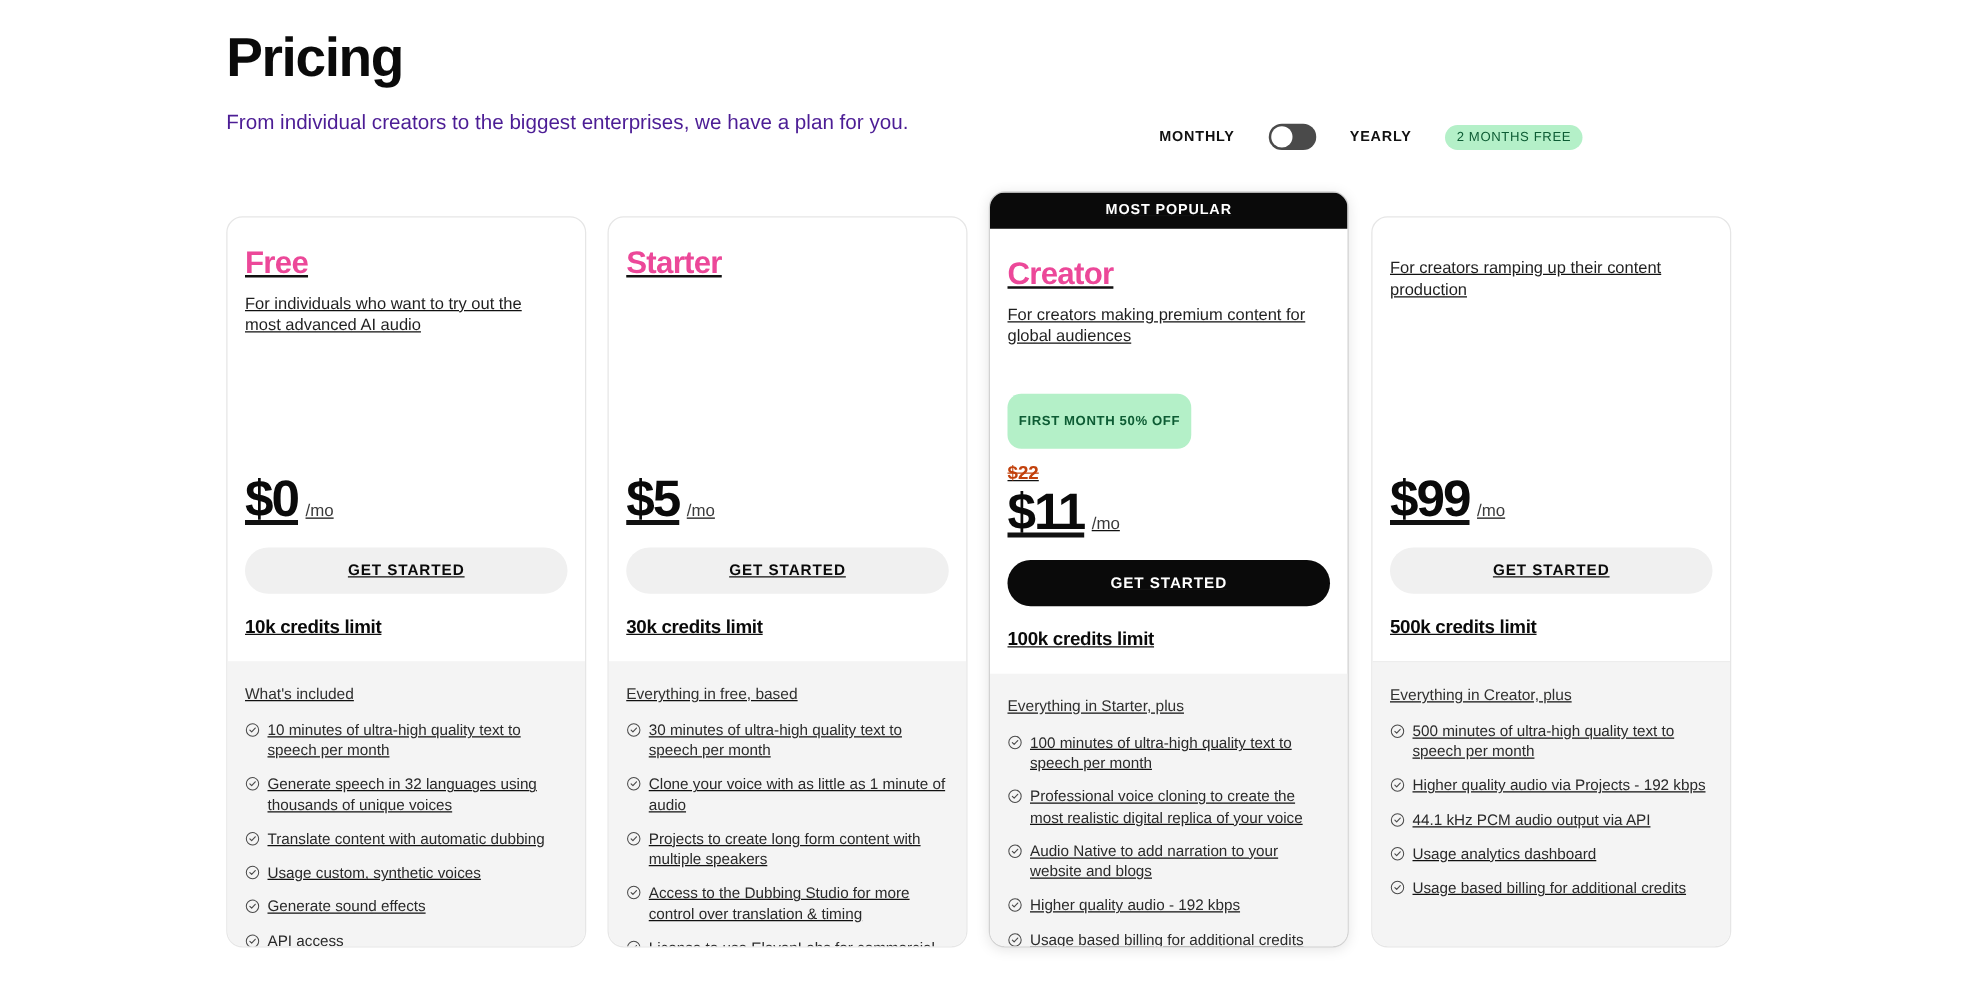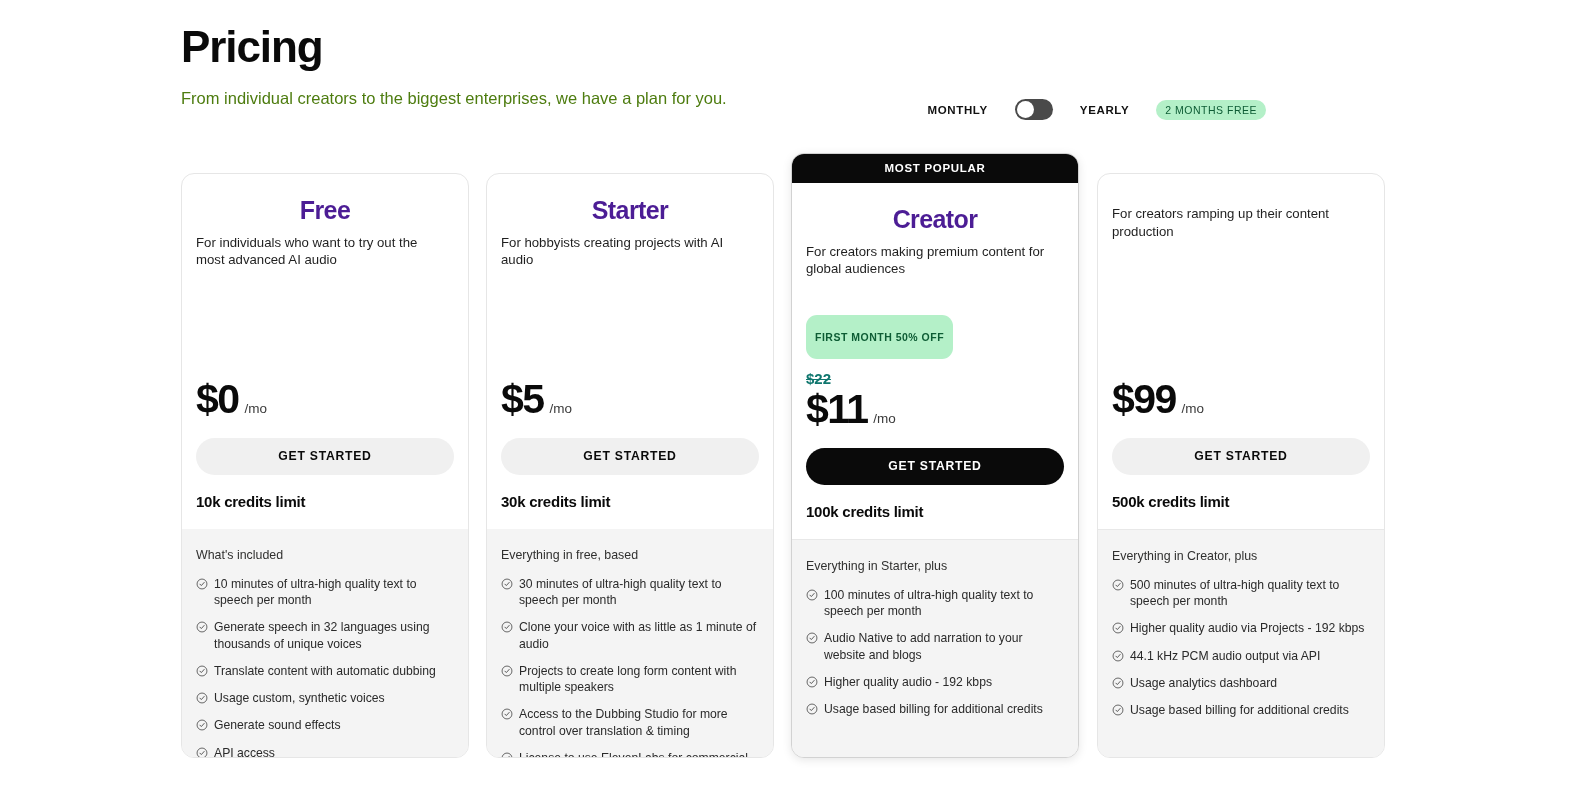--- a/index.html
+++ b/index.html
@@ -30,21 +30,21 @@
   .page-title {
     font-size: 44px;
     font-weight: 700;
     letter-spacing: -1.1px;
     color: #0a0a0a;
     line-height: 1.12;
   }
   .page-subtitle {
     margin-top: 16px;
     font-size: 16.5px;
-    color: #4d7c0f;
+    color: #4c1d95;
     line-height: 1.4;
   }
 
   
   .billing-toggle {
     position: absolute;
     right: 179px;
     top: 99px;
     display: flex;
     align-items: center;
@@ -98,20 +98,21 @@
     position: absolute;
     top: 20px;
     width: 288px;
     height: 585px;
     background: #ffffff;
     border: 1px solid #e6e6e6;
     border-radius: 13px;
     overflow: hidden;
     display: flex;
     flex-direction: column;
+    text-decoration: underline;
   }
   .card.c0 { left: 0px; }
   .card.c1 { left: 305px; }
   .card.c2 {
     left: 610px;
     top: 0px;
     height: 605px;
     border: 1px solid #d2d2d2;
     box-shadow: 0 2px 10px rgba(0,0,0,0.10);
   }
@@ -134,23 +135,22 @@
     height: 355px;
     display: flex;
     flex-direction: column;
   }
   .card.c2 .card-top { height: 356px; }
 
   .plan-name {
     font-size: 25px;
     font-weight: 700;
     letter-spacing: -0.6px;
-    color: #4c1d95;
+    color: #ec4899;
     line-height: 1.15;
-    text-align: center;
   }
   .plan-desc {
     margin-top: 9px;
     font-size: 13.2px;
     line-height: 1.33;
     color: #1f1f1f;
     max-width: 250px;
   }
 
   .price-block {
@@ -163,21 +163,21 @@
     color: #0d5c34;
     font-size: 10.5px;
     font-weight: 700;
     letter-spacing: 0.5px;
     padding: 16px 9px;
     border-radius: 11px;
     margin-bottom: 11px;
   }
   .old-price {
     font-size: 15px;
-    color: #0f766e;
+    color: #c2410c;
     text-decoration: line-through;
     font-weight: 700;
     margin-bottom: 1px;
   }
   .price-row {
     display: flex;
     align-items: baseline;
     gap: 6px;
   }
   .price-main {
@@ -344,21 +344,20 @@
                 <path d="M5.2 8.2 L7.1 10.1 L10.9 5.9" stroke="#4a4a4a" stroke-width="1.2" stroke-linecap="round" stroke-linejoin="round"></path>
               </svg>
             </span>
             <span class="ftext">API access</span>
           </div>
         </div>
       </div>
       <div class="card c1">
         <div class="card-top">
           <div class="plan-name">Starter</div>
-          <div class="plan-desc">For hobbyists creating projects with AI audio</div>
           <div class="price-block">
             <div class="price-row">
               <span class="price-main">$5</span>
               <span class="price-per">/mo</span>
             </div>
             <button class="cta">GET STARTED</button>
             <div class="credits">30k credits limit</div>
           </div>
         </div>
         <div class="divider"></div>
@@ -425,20 +424,29 @@
         <div class="card-bottom">
           <div class="included-label">Everything in Starter, plus</div>
           <div class="feature">
             <span class="check">
               <svg width="12" height="12" viewBox="0 0 16 16" fill="none">
                 <circle cx="8" cy="8" r="6.6" stroke="#4a4a4a" stroke-width="1.1"></circle>
                 <path d="M5.2 8.2 L7.1 10.1 L10.9 5.9" stroke="#4a4a4a" stroke-width="1.2" stroke-linecap="round" stroke-linejoin="round"></path>
               </svg>
             </span>
             <span class="ftext">100 minutes of ultra-high quality text to speech per month</span>
+          </div>
+          <div class="feature">
+            <span class="check">
+              <svg width="12" height="12" viewBox="0 0 16 16" fill="none">
+                <circle cx="8" cy="8" r="6.6" stroke="#4a4a4a" stroke-width="1.1"></circle>
+                <path d="M5.2 8.2 L7.1 10.1 L10.9 5.9" stroke="#4a4a4a" stroke-width="1.2" stroke-linecap="round" stroke-linejoin="round"></path>
+              </svg>
+            </span>
+            <span class="ftext">Professional voice cloning to create the most realistic digital replica of your voice</span>
           </div>
           <div class="feature">
             <span class="check">
               <svg width="12" height="12" viewBox="0 0 16 16" fill="none">
                 <circle cx="8" cy="8" r="6.6" stroke="#4a4a4a" stroke-width="1.1"></circle>
                 <path d="M5.2 8.2 L7.1 10.1 L10.9 5.9" stroke="#4a4a4a" stroke-width="1.2" stroke-linecap="round" stroke-linejoin="round"></path>
               </svg>
             </span>
             <span class="ftext">Audio Native to add narration to your website and blogs</span>
           </div>

